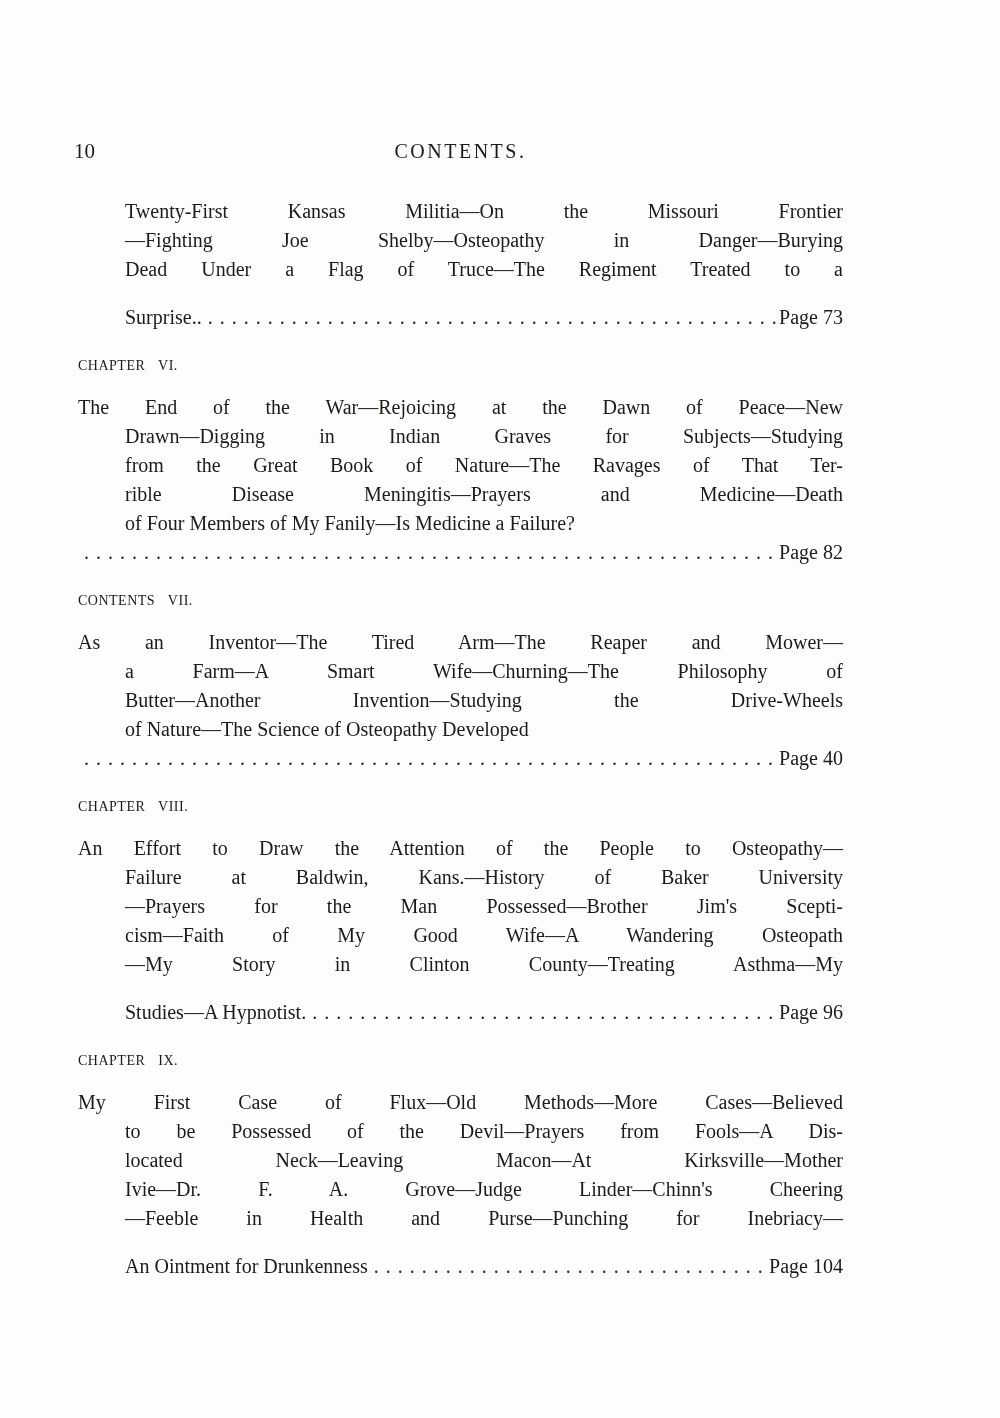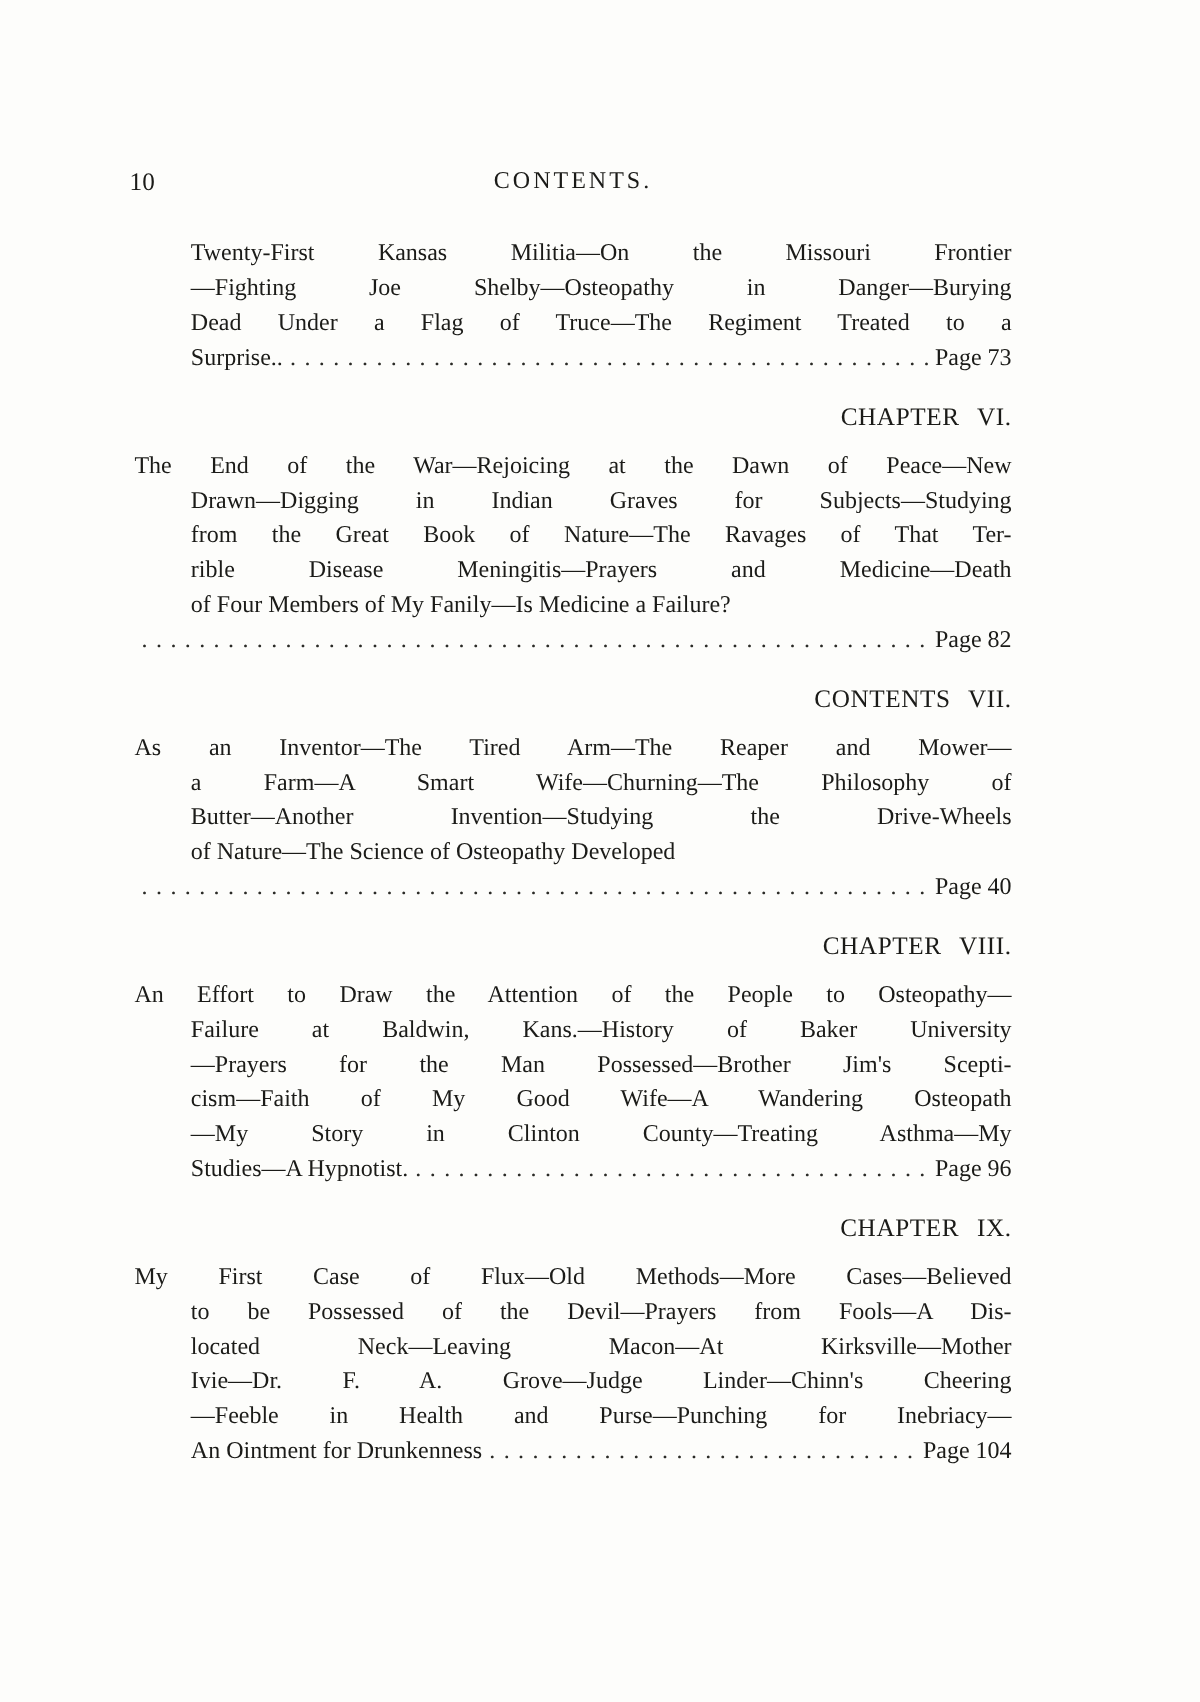--- a/index.html
+++ b/index.html
@@ -10,21 +10,21 @@
   .page {
     position: relative;
     width: 1000px;
     height: 1418px;
     margin: 0 auto;
     background: #fdfdfb;
     color: #1b1b18;
     font-family: "Liberation Serif", "DejaVu Serif", serif;
     overflow: hidden;
     box-sizing: border-box;
-    padding: 100px 157px 0 112px;
+    padding: 100px 157px 0 78px;
   }
   .running-header {
     position: relative;
     height: 30px;
     margin-bottom: 30px;
   }
   .page-number {
     position: absolute;
     left: -4px;
     top: 0;
@@ -32,22 +32,22 @@
     line-height: 28px;
   }
   .header-title {
     text-align: center;
     font-size: 20px;
     line-height: 28px;
     letter-spacing: 2.5px;
     margin-top: 37px;
   }
   .chapter-heading {
-    text-align: right;
-    font-size: 21px;
+    text-align: left;
+    font-size: 14px;
     line-height: 28px;
     word-spacing: 9px;
     letter-spacing: 0.5px;
     margin: 20px 0 13px 0;
   }
   .toc-entry {
     margin: 0;
   }
   .toc-line {
     font-size: 20px;
@@ -60,20 +60,21 @@
   }
   .toc-line.indent {
     padding-left: 47px;
   }
   .toc-line.leader {
     display: flex;
     align-items: baseline;
   }
   .toc-line.leader .line-text {
     white-space: nowrap;
+    margin-top: 19px;
   }
   .toc-line.leader .dots {
     flex: 1;
     overflow: hidden;
     white-space: nowrap;
     letter-spacing: 7px;
     margin: 0 2px 0 6px;
     color: #2a2a26;
   }
   .toc-line.leader .page-ref {

